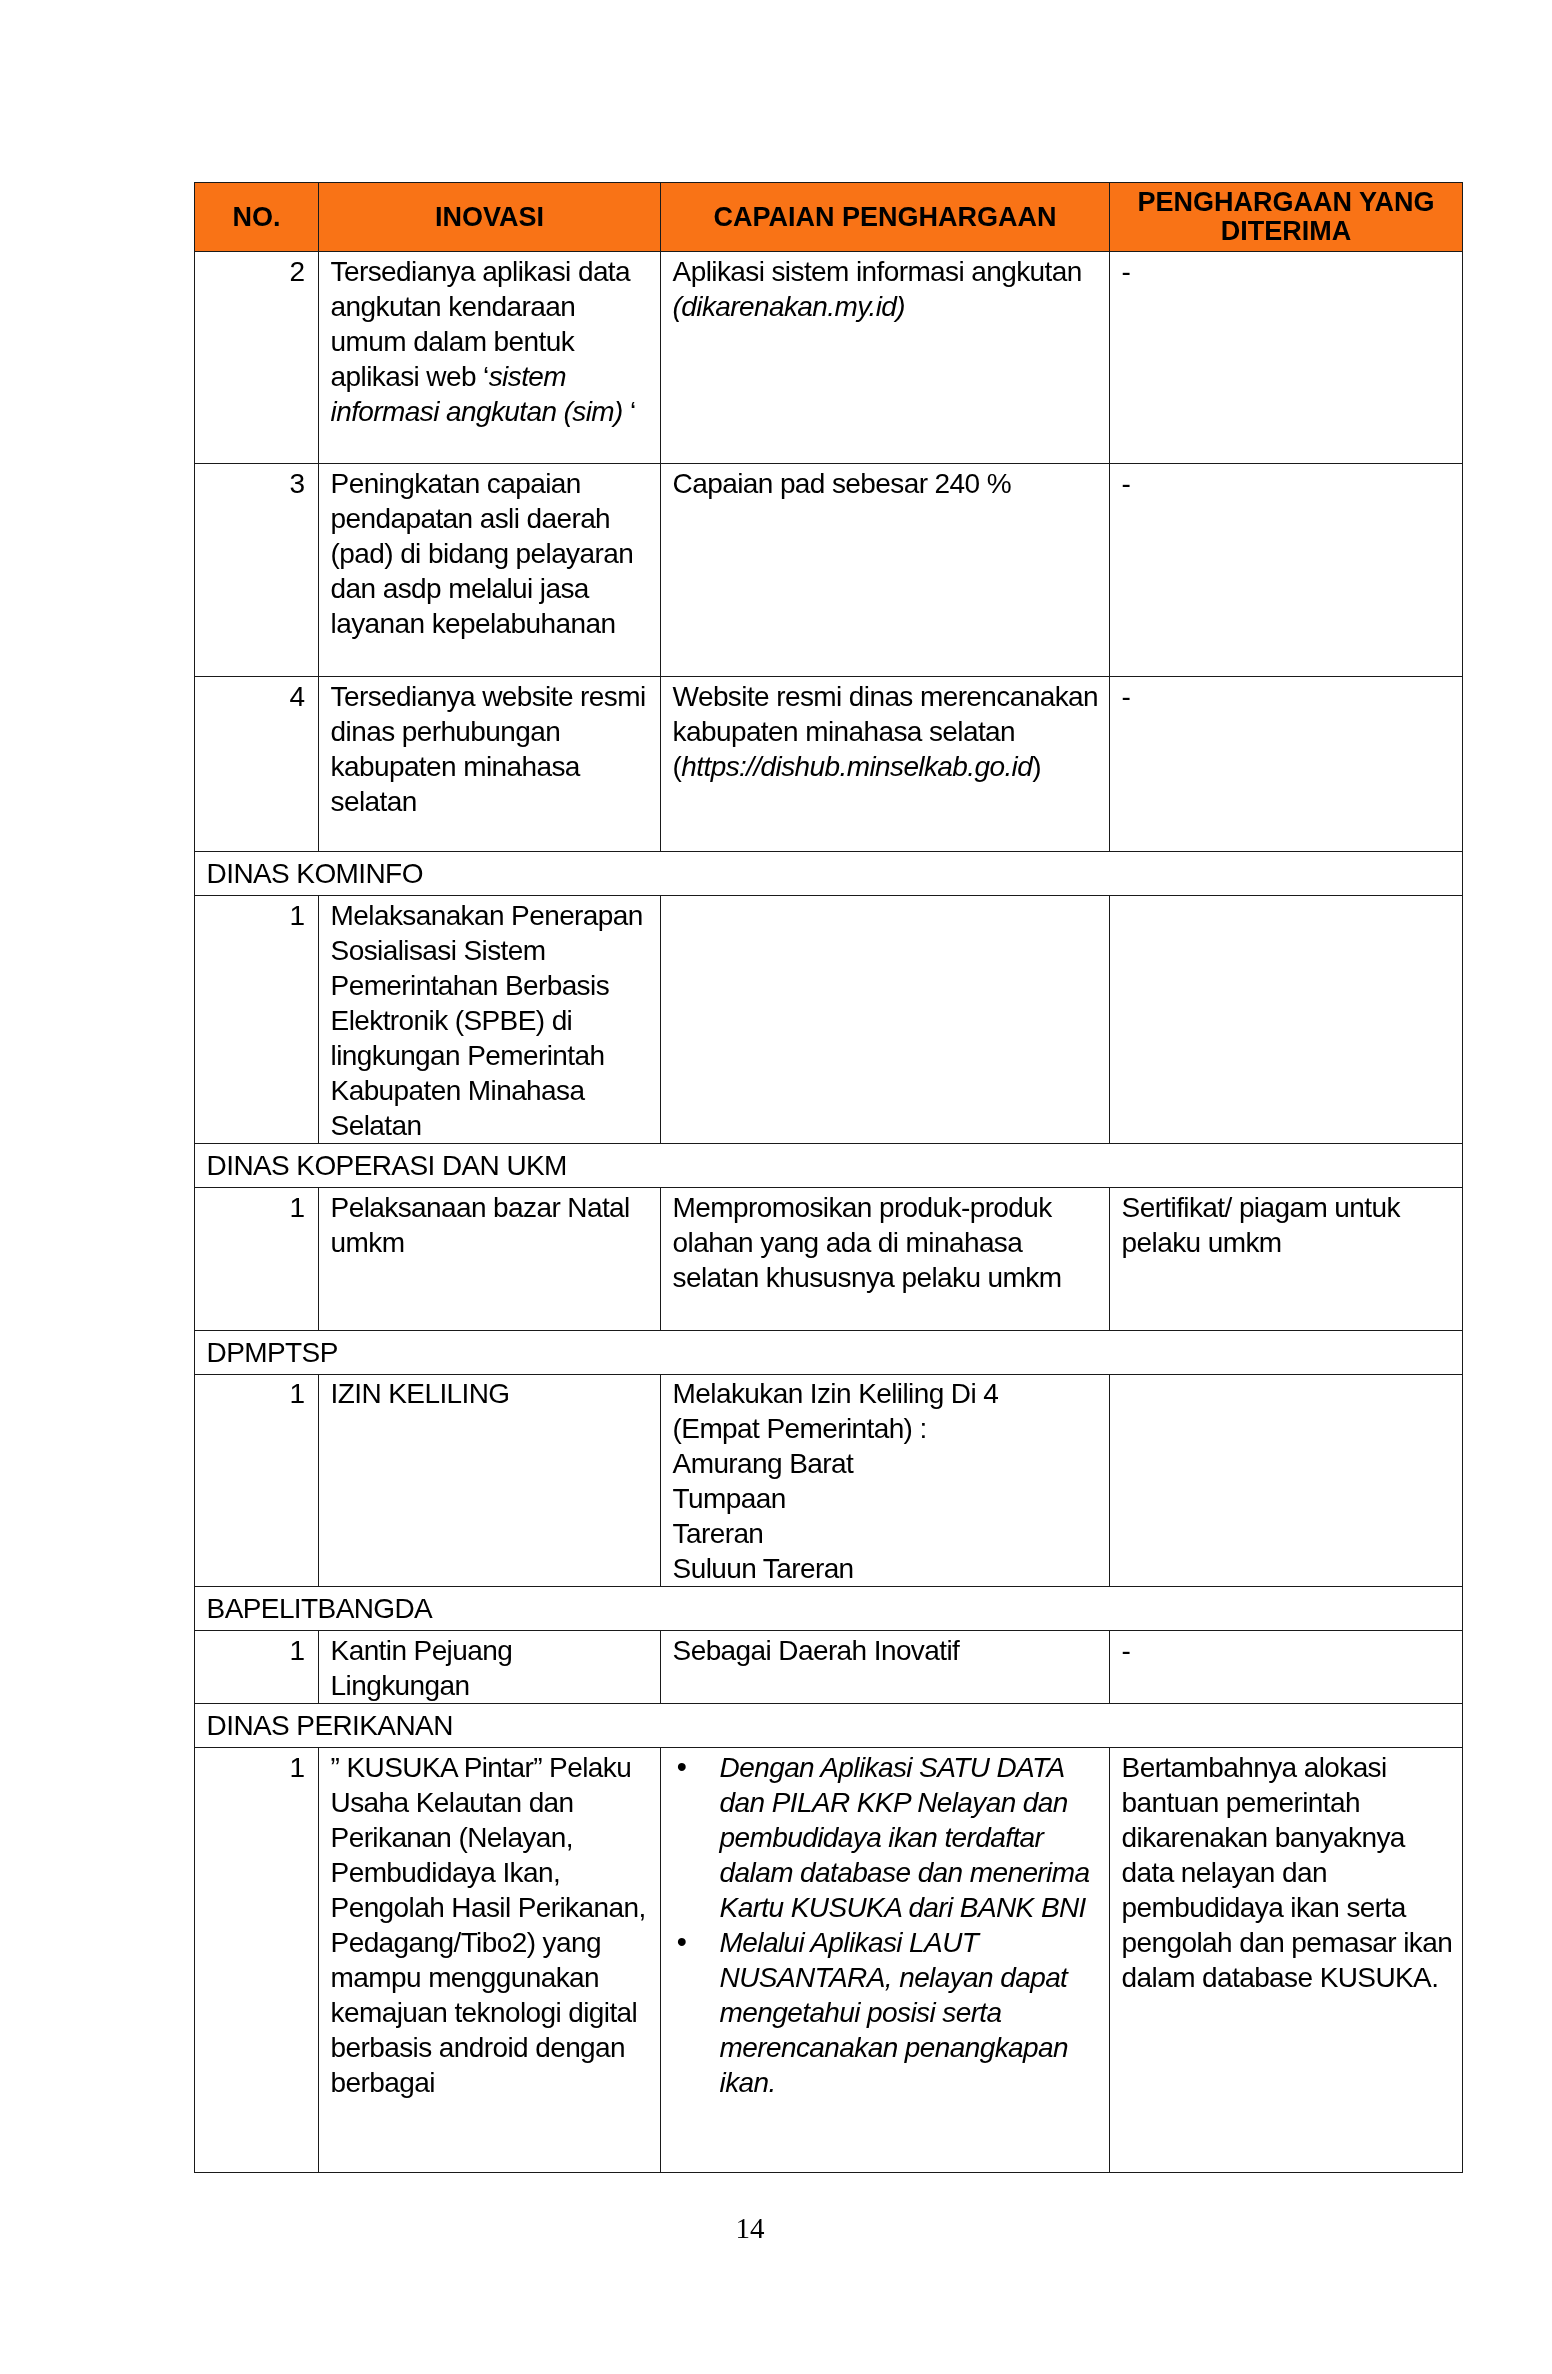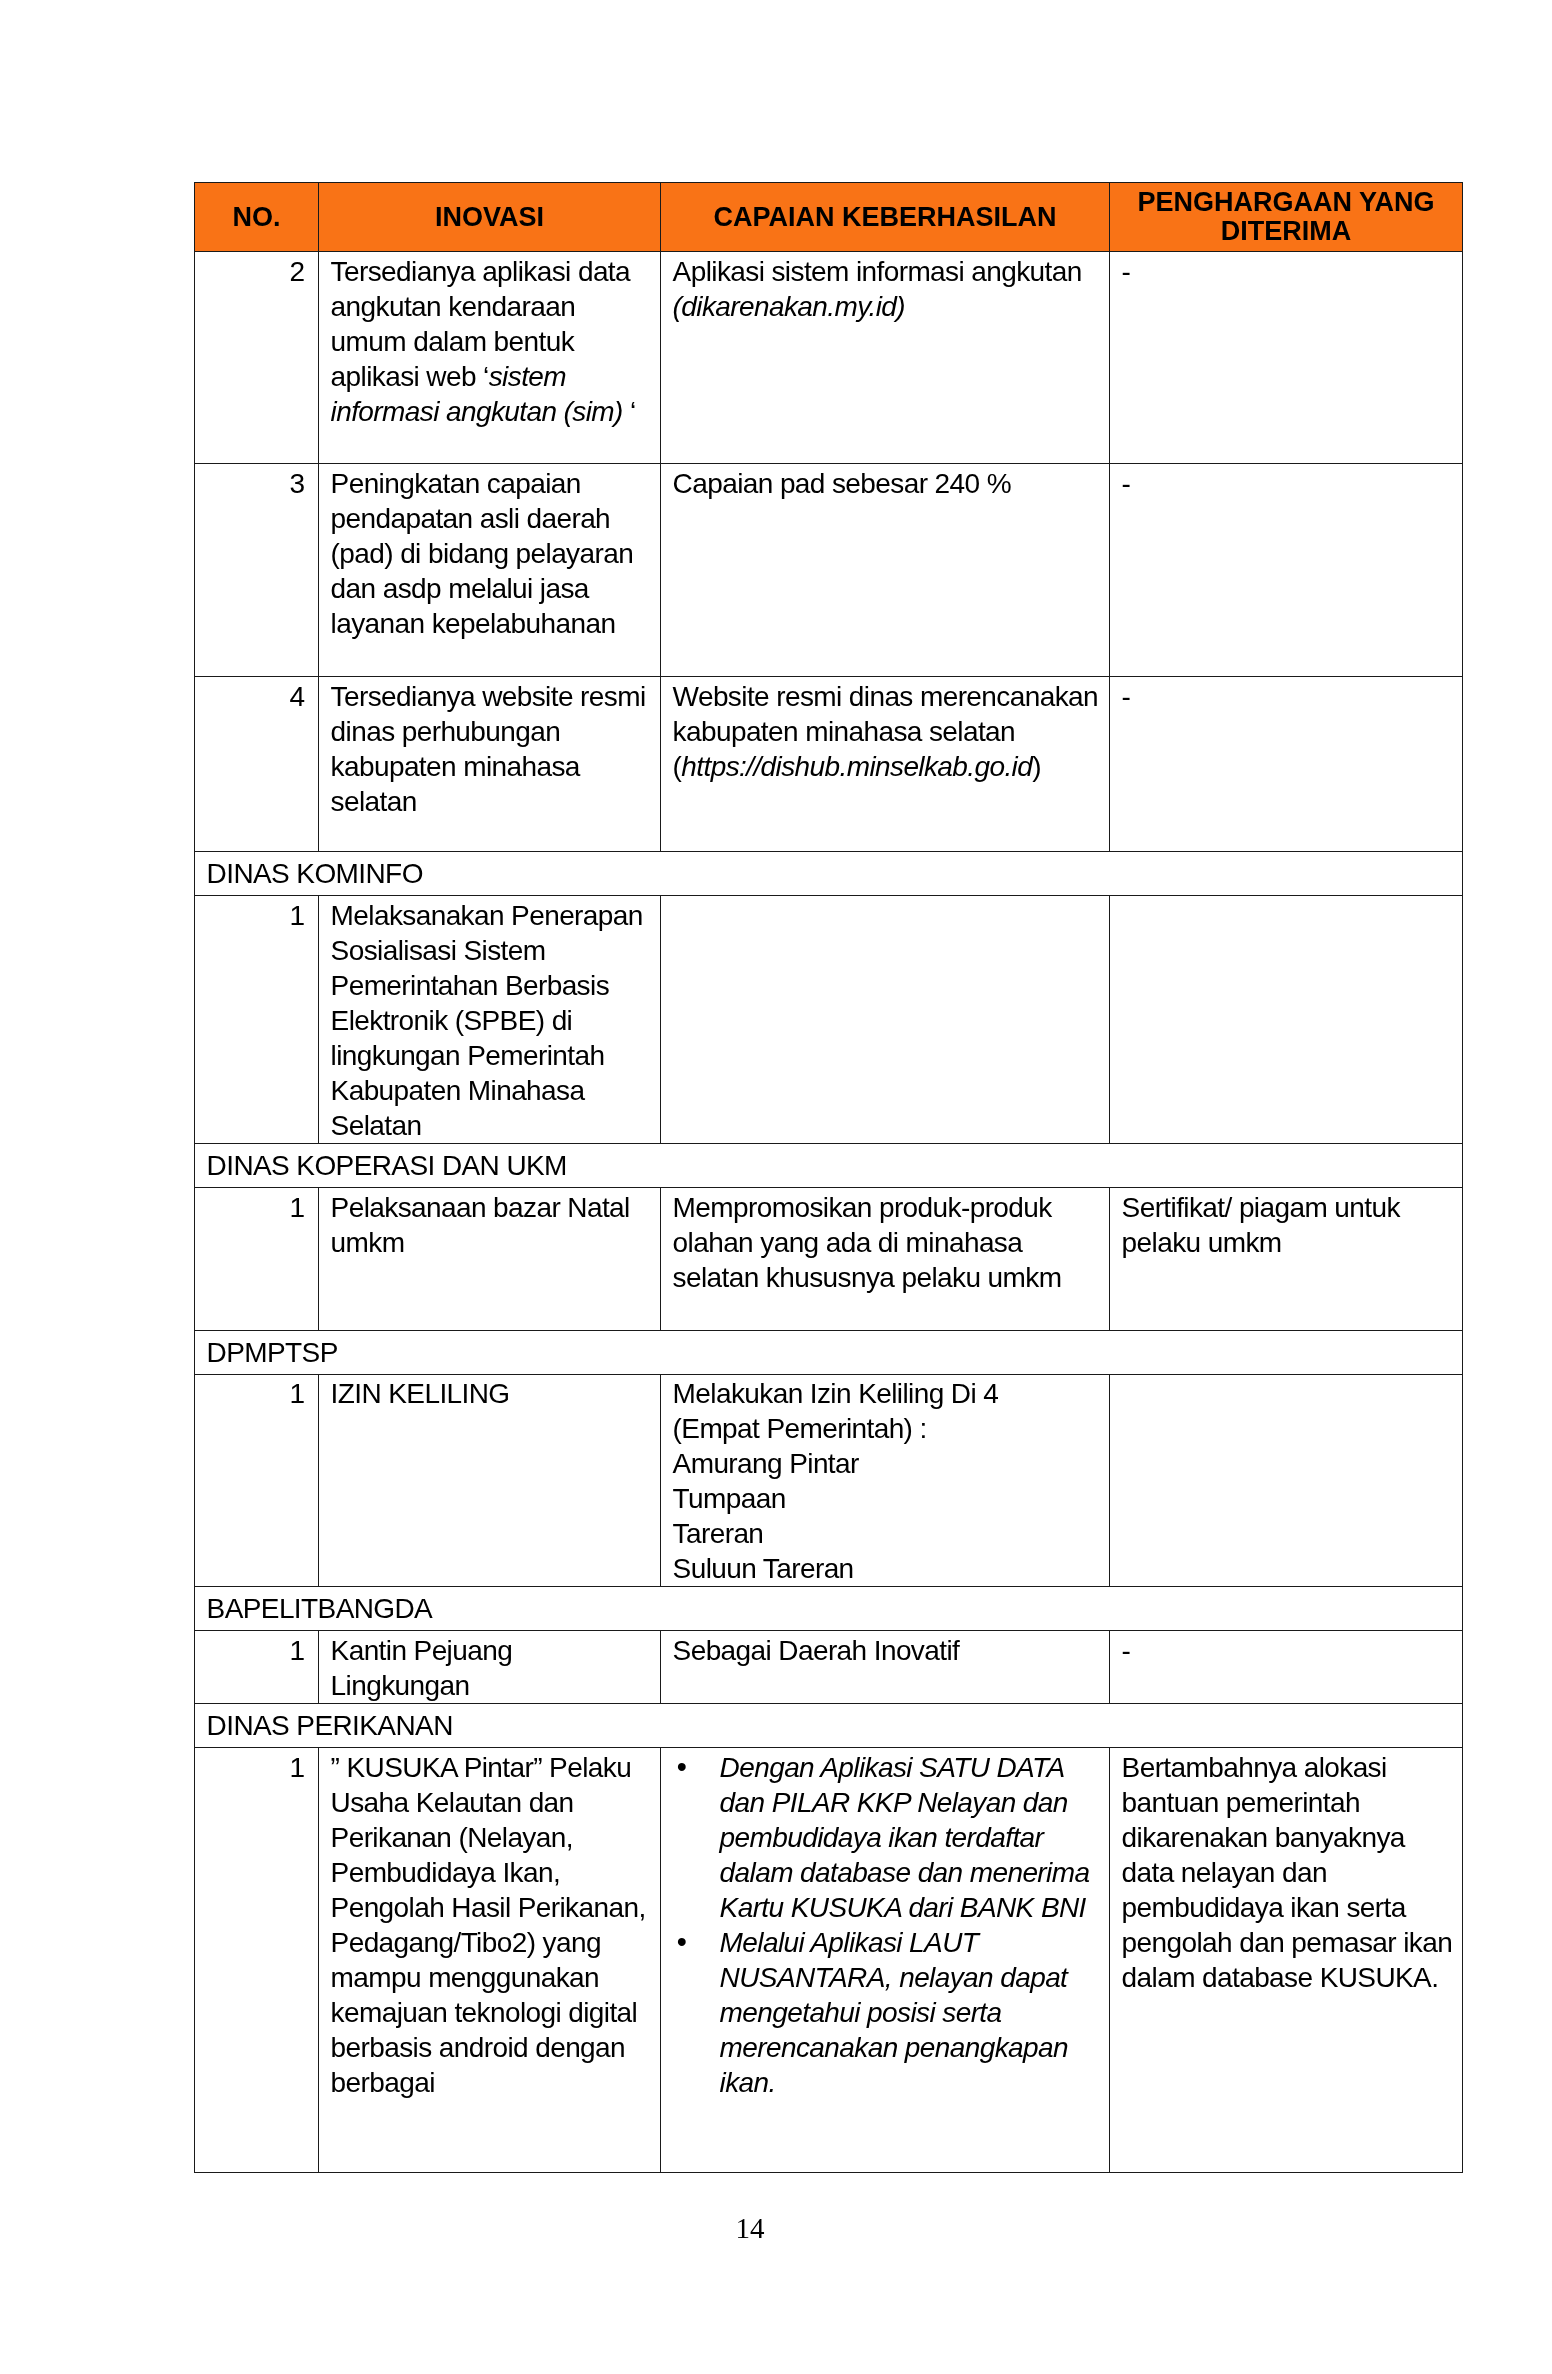--- a/index.html
+++ b/index.html
@@ -33,21 +33,21 @@
   <colgroup>
       <col class="c1">
       <col class="c2">
       <col class="c3">
       <col class="c4">
     </colgroup>
   <thead>
     <tr>
       <th>NO.</th>
       <th>INOVASI</th>
-      <th>CAPAIAN KEBERHASILAN</th>
+      <th>CAPAIAN PENGHARGAAN</th>
       <th>PENGHARGAAN YANG DITERIMA</th>
     </tr>
   </thead>
   <tbody>
 
     <tr style="height:212px">
       <td class="no">2</td>
       <td class="cell">
         <span>Tersedianya aplikasi data angkutan kendaraan umum dalam bentuk aplikasi web ‘</span><em>sistem informasi angkutan (sim)</em><span> ‘</span>
       </td>
@@ -93,21 +93,21 @@
 
     <tr class="section">
       <td colspan="4">DPMPTSP</td>
     </tr>
     <tr style="height:212px">
       <td class="no">1</td>
       <td class="cell">IZIN KELILING</td>
       <td class="cell">
         <span class="line">Melakukan Izin Keliling Di 4</span>
         <span class="line">(Empat Pemerintah) :</span>
-        <span class="line">Amurang Pintar</span>
+        <span class="line">Amurang Barat</span>
         <span class="line">Tumpaan</span>
         <span class="line">Tareran</span>
         <span class="line">Suluun Tareran</span>
       </td>
       <td class="cell"></td>
     </tr>
 
     <tr class="section">
       <td colspan="4">BAPELITBANGDA</td>
     </tr>

